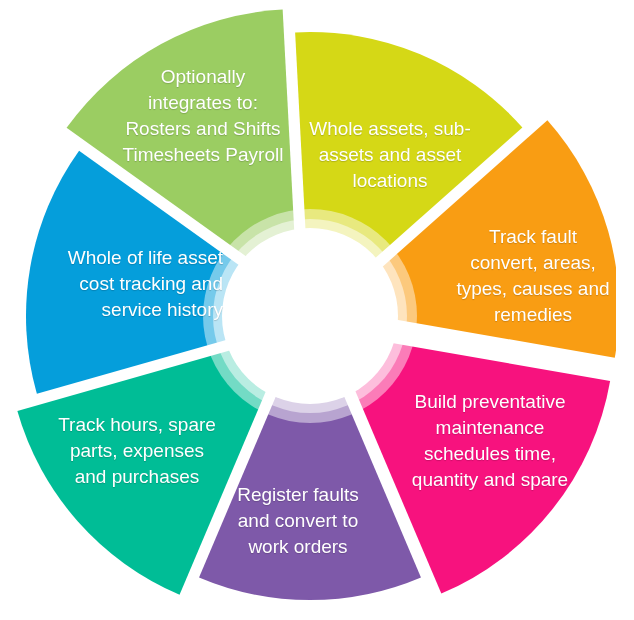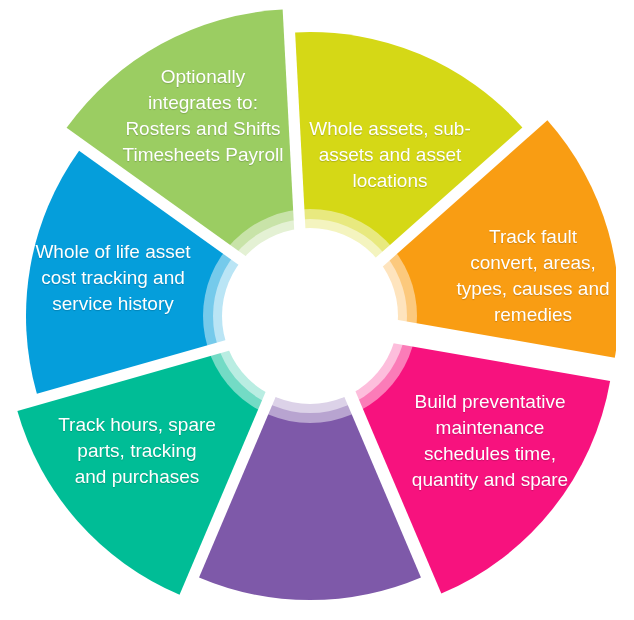--- a/index.html
+++ b/index.html
@@ -21,21 +21,21 @@
     white-space: pre-line;
     text-shadow: 0 1px 1px rgba(0,0,0,0.18);
     pointer-events: none;
   }
   .seg-label-0 { left: 93px;  top: 64px;  width: 220px; }  
   .seg-label-1 { left: 280px; top: 116px; width: 220px; }  
   .seg-label-2 { left: 433px; top: 224px; width: 200px; }  
   .seg-label-3 { left: 390px; top: 389px; width: 200px; }  
   .seg-label-4 { left: 188px; top: 482px; width: 220px; }  
   .seg-label-5 { left: 27px;  top: 412px; width: 220px; }  
-  .seg-label-6 { left: 3px;   top: 239px; width: 220px; }  
+  .seg-label-6 { left: 3px;   top: 245px; width: 220px; text-align: right; }  
 </style>
 </head>
 <body>
 
 <div class="stage">
   <svg width="634" height="620" viewBox="0 0 634 620" xmlns="http://www.w3.org/2000/svg">
       <path d="M 297.51418906647706 293.1941997436547 L 66.59357292912122 127.8712762189844 A 284 284 0 0 1 282.65077749348086 9.583411873355715 Z" fill="#9bcd62"></path>
       <path d="M 310 316 L 295.13658842700397 32.389212129701036 A 284 284 0 0 1 522.3746577015831 127.44495560676339 Z" fill="#d5d816"></path>
       <path d="M 335.01148046368564 308.89888424156663 L 547.3861381652687 120.34383984833002 A 284 284 0 0 1 614.7825290916414 357.726748720919 Z" fill="#f99d13"></path>
       <path d="M 330.36192873756454 332.1676175760791 L 610.1329773655203 380.99548205543147 A 284 284 0 0 1 441.3295692285184 593.5909959565721 Z" fill="#f7127e"></path>
@@ -55,19 +55,22 @@
 assets and asset
 locations</div>
   <div class="seg-label seg-label-2">Track fault
 convert, areas,
 types, causes and
 remedies</div>
   <div class="seg-label seg-label-3">Build preventative
 maintenance
 schedules time,
 quantity and spare</div>
+  <div class="seg-label seg-label-4">Register faults
+and convert to
+work orders</div>
   <div class="seg-label seg-label-5">Track hours, spare
-parts, tracking
+parts, expenses
 and purchases</div>
   <div class="seg-label seg-label-6">Whole of life asset
 cost tracking and
 service history</div>
 </div>
 
 </body></html>

